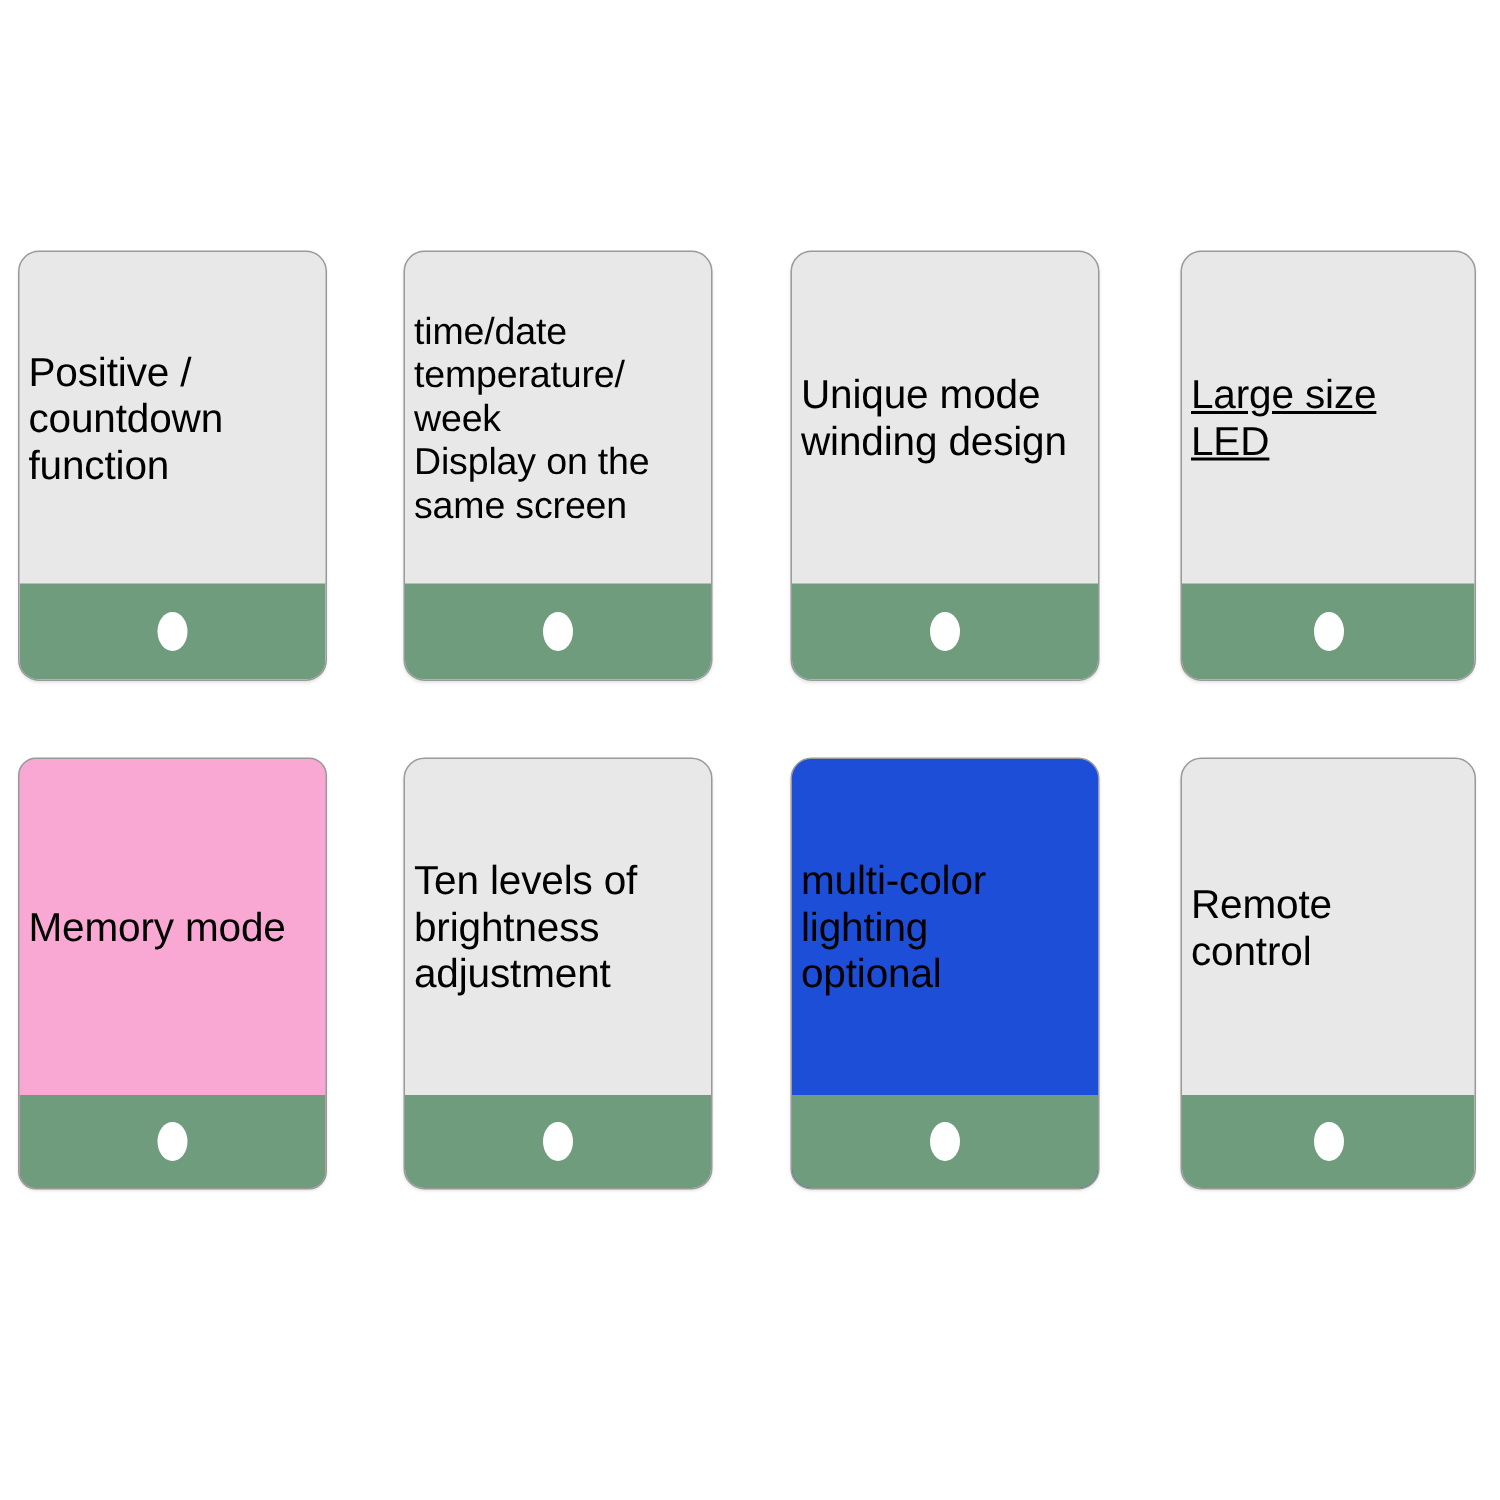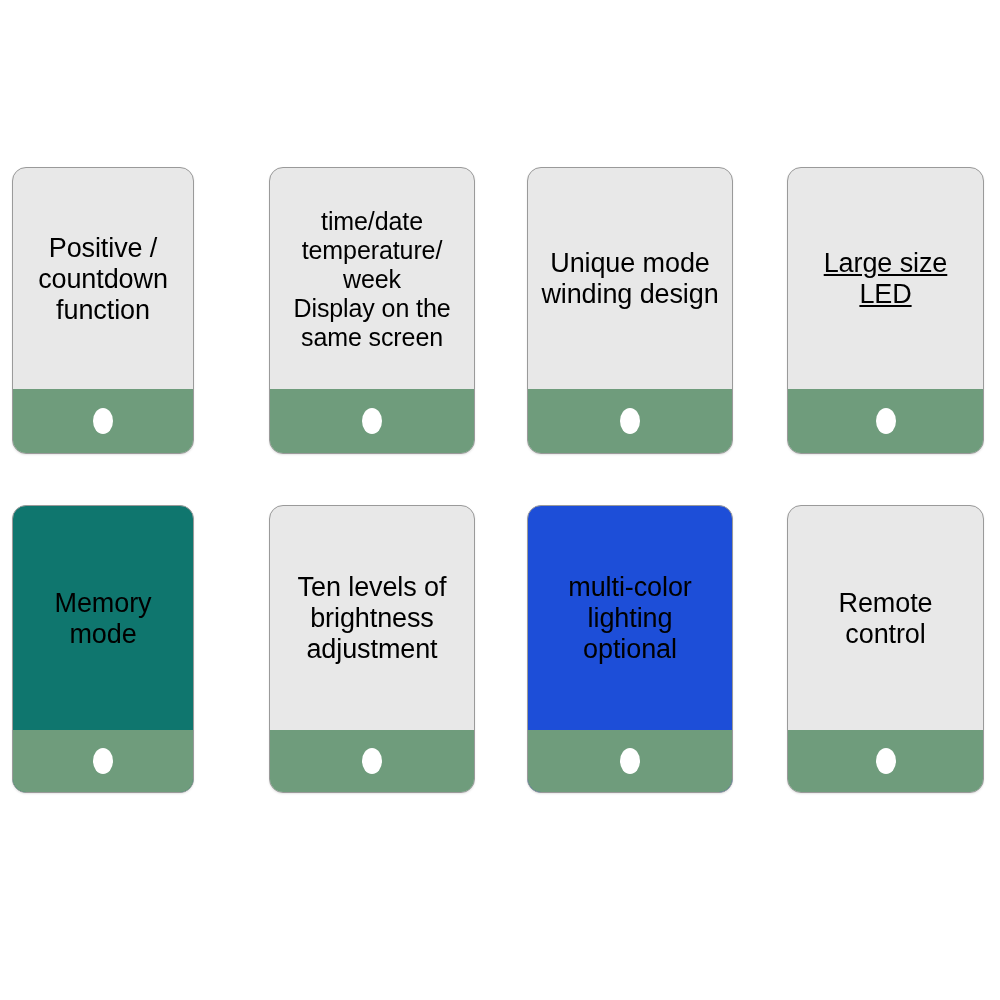--- a/index.html
+++ b/index.html
@@ -49,21 +49,21 @@
     display: flex;
     align-items: center;
     justify-content: center;
     box-sizing: border-box;
     padding: 0 6px;
   }
 
   .card-label {
     display: block;
     width: 100%;
-    text-align: center;
+    text-align: left;
     color: #000000;
     font-family: "Liberation Sans", sans-serif;
     font-size: 27px;
     line-height: 31px;
     font-weight: 400;
     white-space: pre-line;
     letter-spacing: -0.1px;
   }
 
   .card-base {
@@ -86,21 +86,21 @@
   .row1 .card-base   { height: 64px; }
   .row1 .card-dot    { width: 20px; height: 26px; left: 50%; margin-left: -10px; top: 19px; }
 
   
   .row2 { top: 505px; height: 288px; }
   .row2 .card-screen { height: 225px; }
   .row2 .card-base   { height: 62px; }
   .row2 .card-dot    { width: 20px; height: 26px; left: 50%; margin-left: -10px; top: 18px; }
 
   
-  .col1 { left: 12px;  width: 182px; padding-left: 22px; }
+  .col1 { left: 12px;  width: 206px; padding-left: 22px; }
   .col2 { left: 269px; width: 206px; }
   .col3 { left: 527px; width: 206px; }
   .col4 { left: 787px; width: 197px; }
 
   
   .dense .card-label { font-size: 25px; line-height: 29px; }
 </style>
 </head>
 <body style="background: rgb(255, 255, 255);">
 
@@ -144,21 +144,21 @@
     <div class="card row1 col4" style="background: rgb(232, 232, 232); border-color: rgb(154, 154, 154);">
       <div class="card-screen">
         <span class="card-label" style="color: rgb(0, 0, 0); text-decoration: underline;">Large size
 LED</span>
       </div>
       <div class="card-base" style="background: rgb(111, 156, 124);">
         <div class="card-dot" style="background: rgb(255, 255, 255);"></div>
       </div>
     </div>
 
-    <div class="card row2 col1" style="background: #0f766e; border-color: rgb(154, 154, 154);">
+    <div class="card row2 col1" style="background: #f9a8d4; border-color: rgb(154, 154, 154); border-radius: 12px;">
       <div class="card-screen">
         <span class="card-label" style="color: rgb(0, 0, 0);">Memory mode</span>
       </div>
       <div class="card-base" style="background: rgb(111, 156, 124);">
         <div class="card-dot" style="background: rgb(255, 255, 255);"></div>
       </div>
     </div>
 
     <div class="card row2 col2" style="background: rgb(232, 232, 232); border-color: rgb(154, 154, 154);">
       <div class="card-screen">

